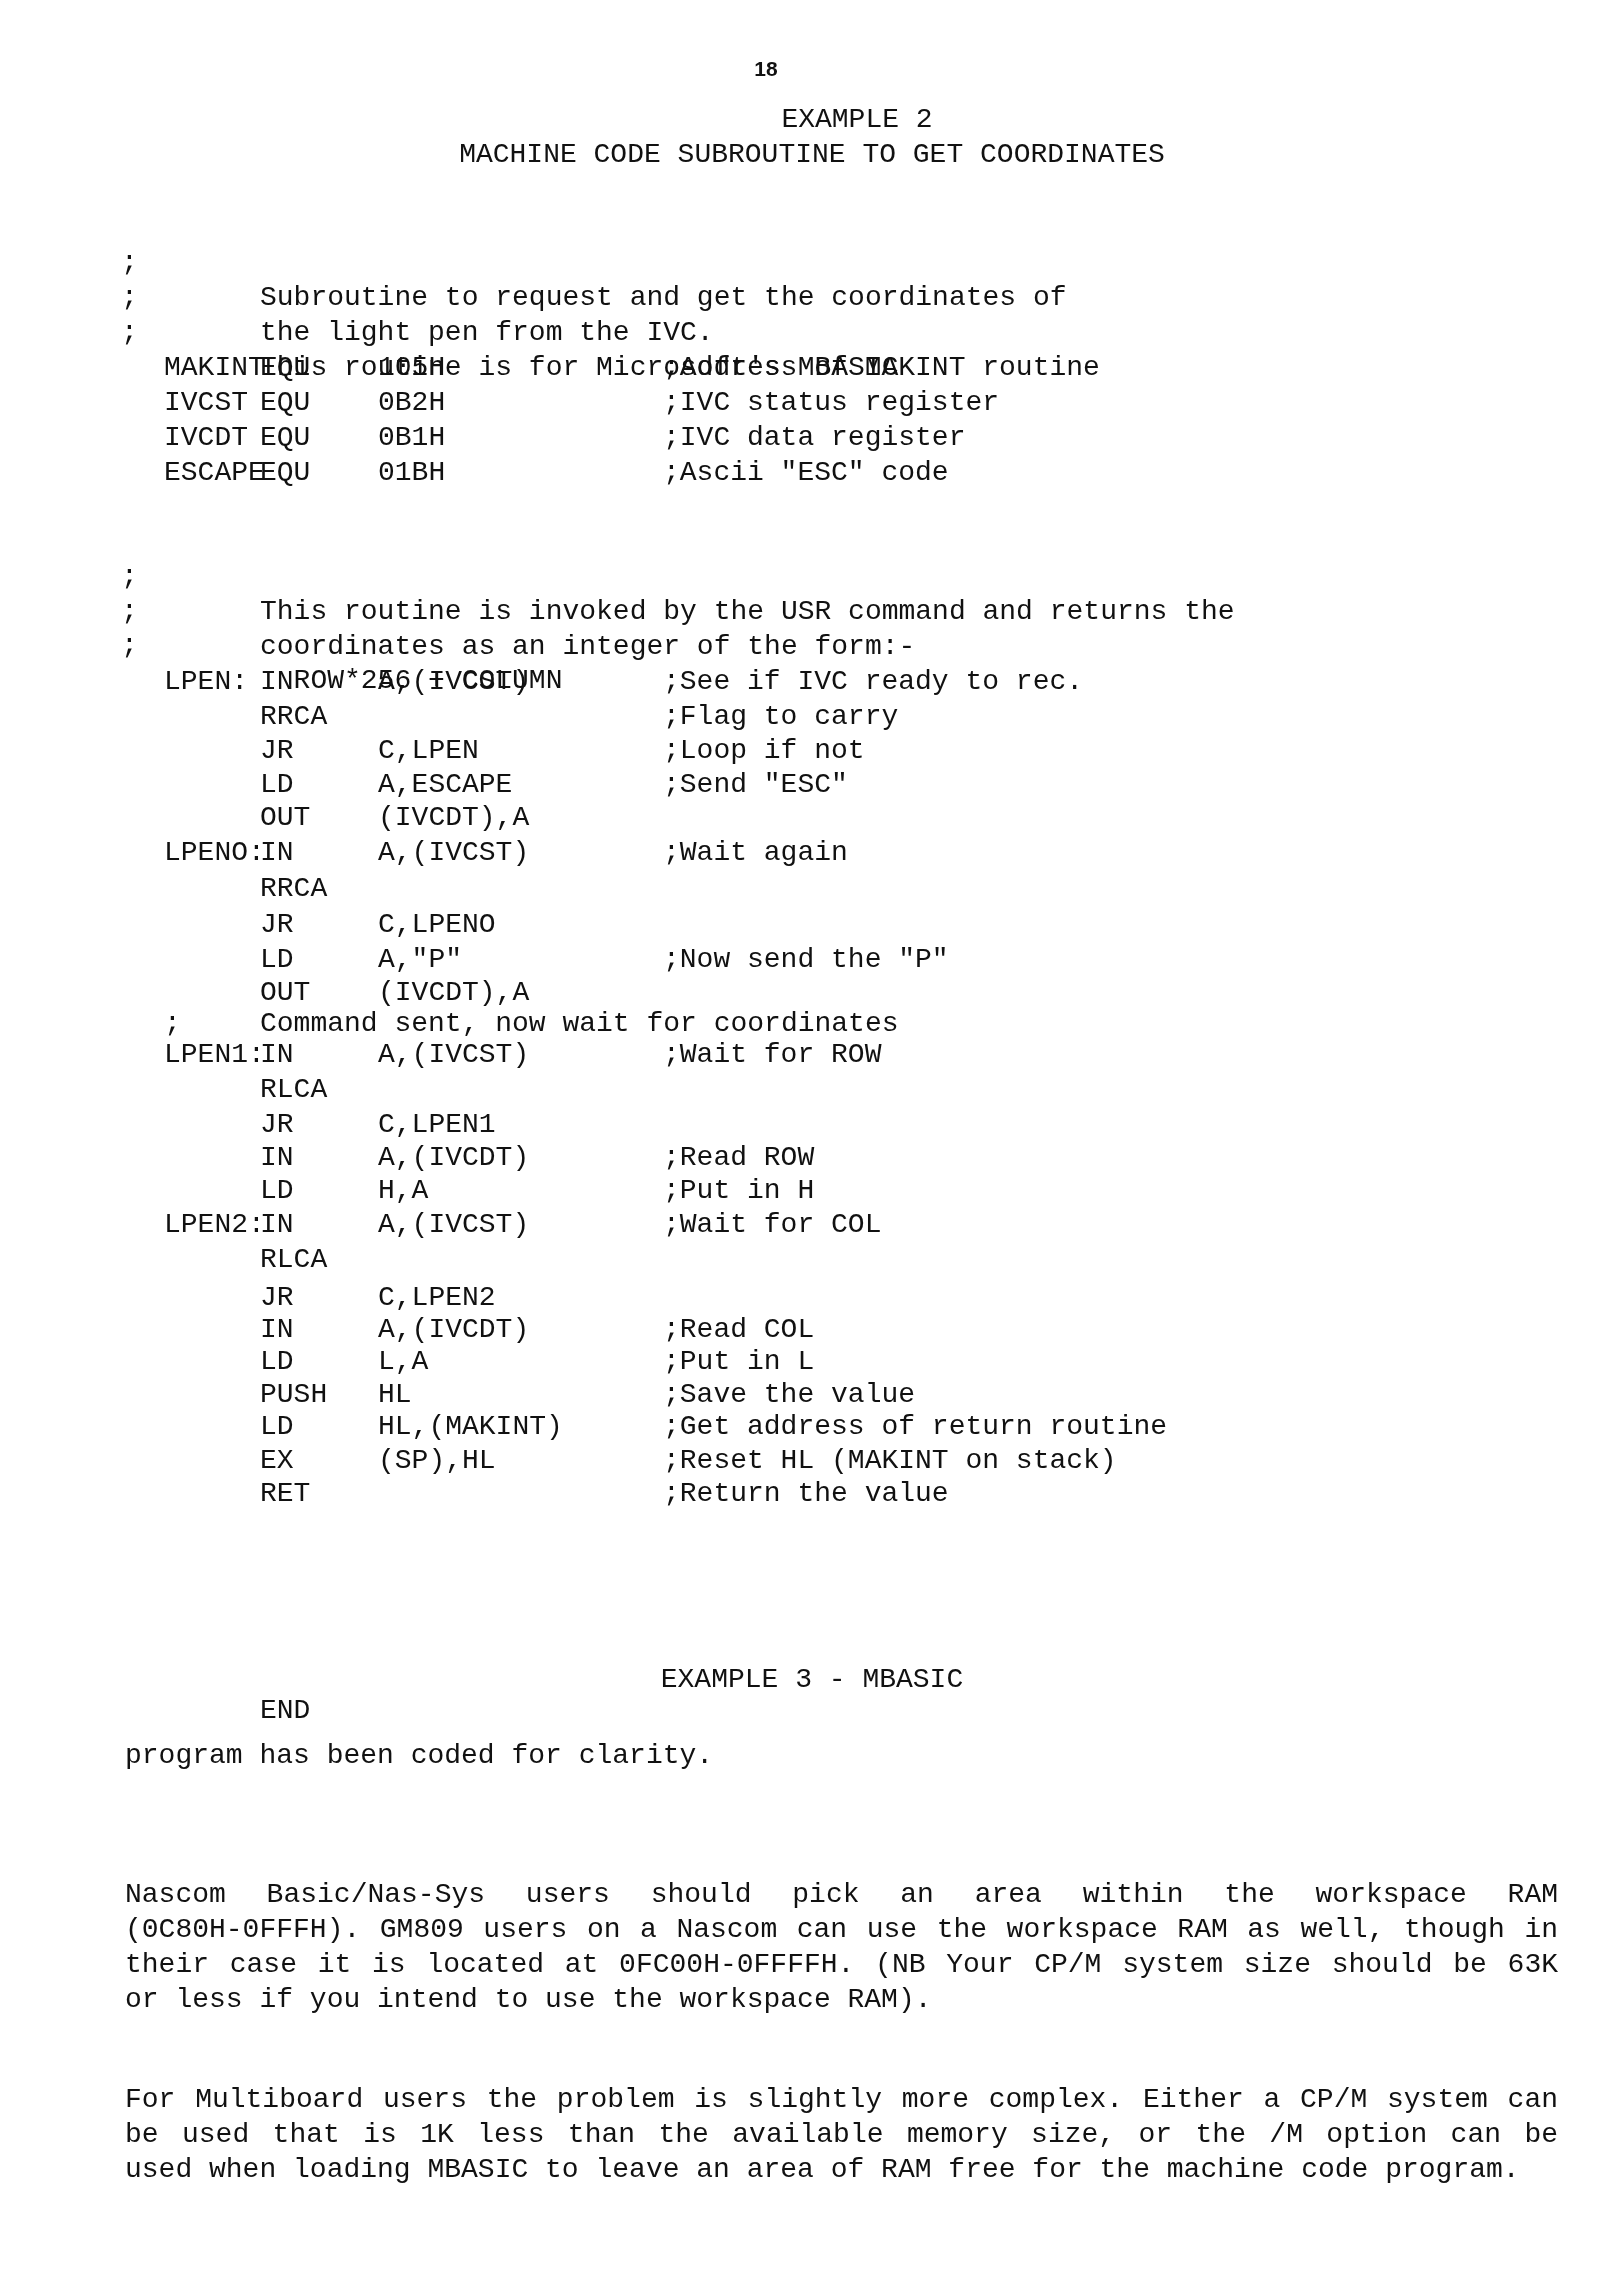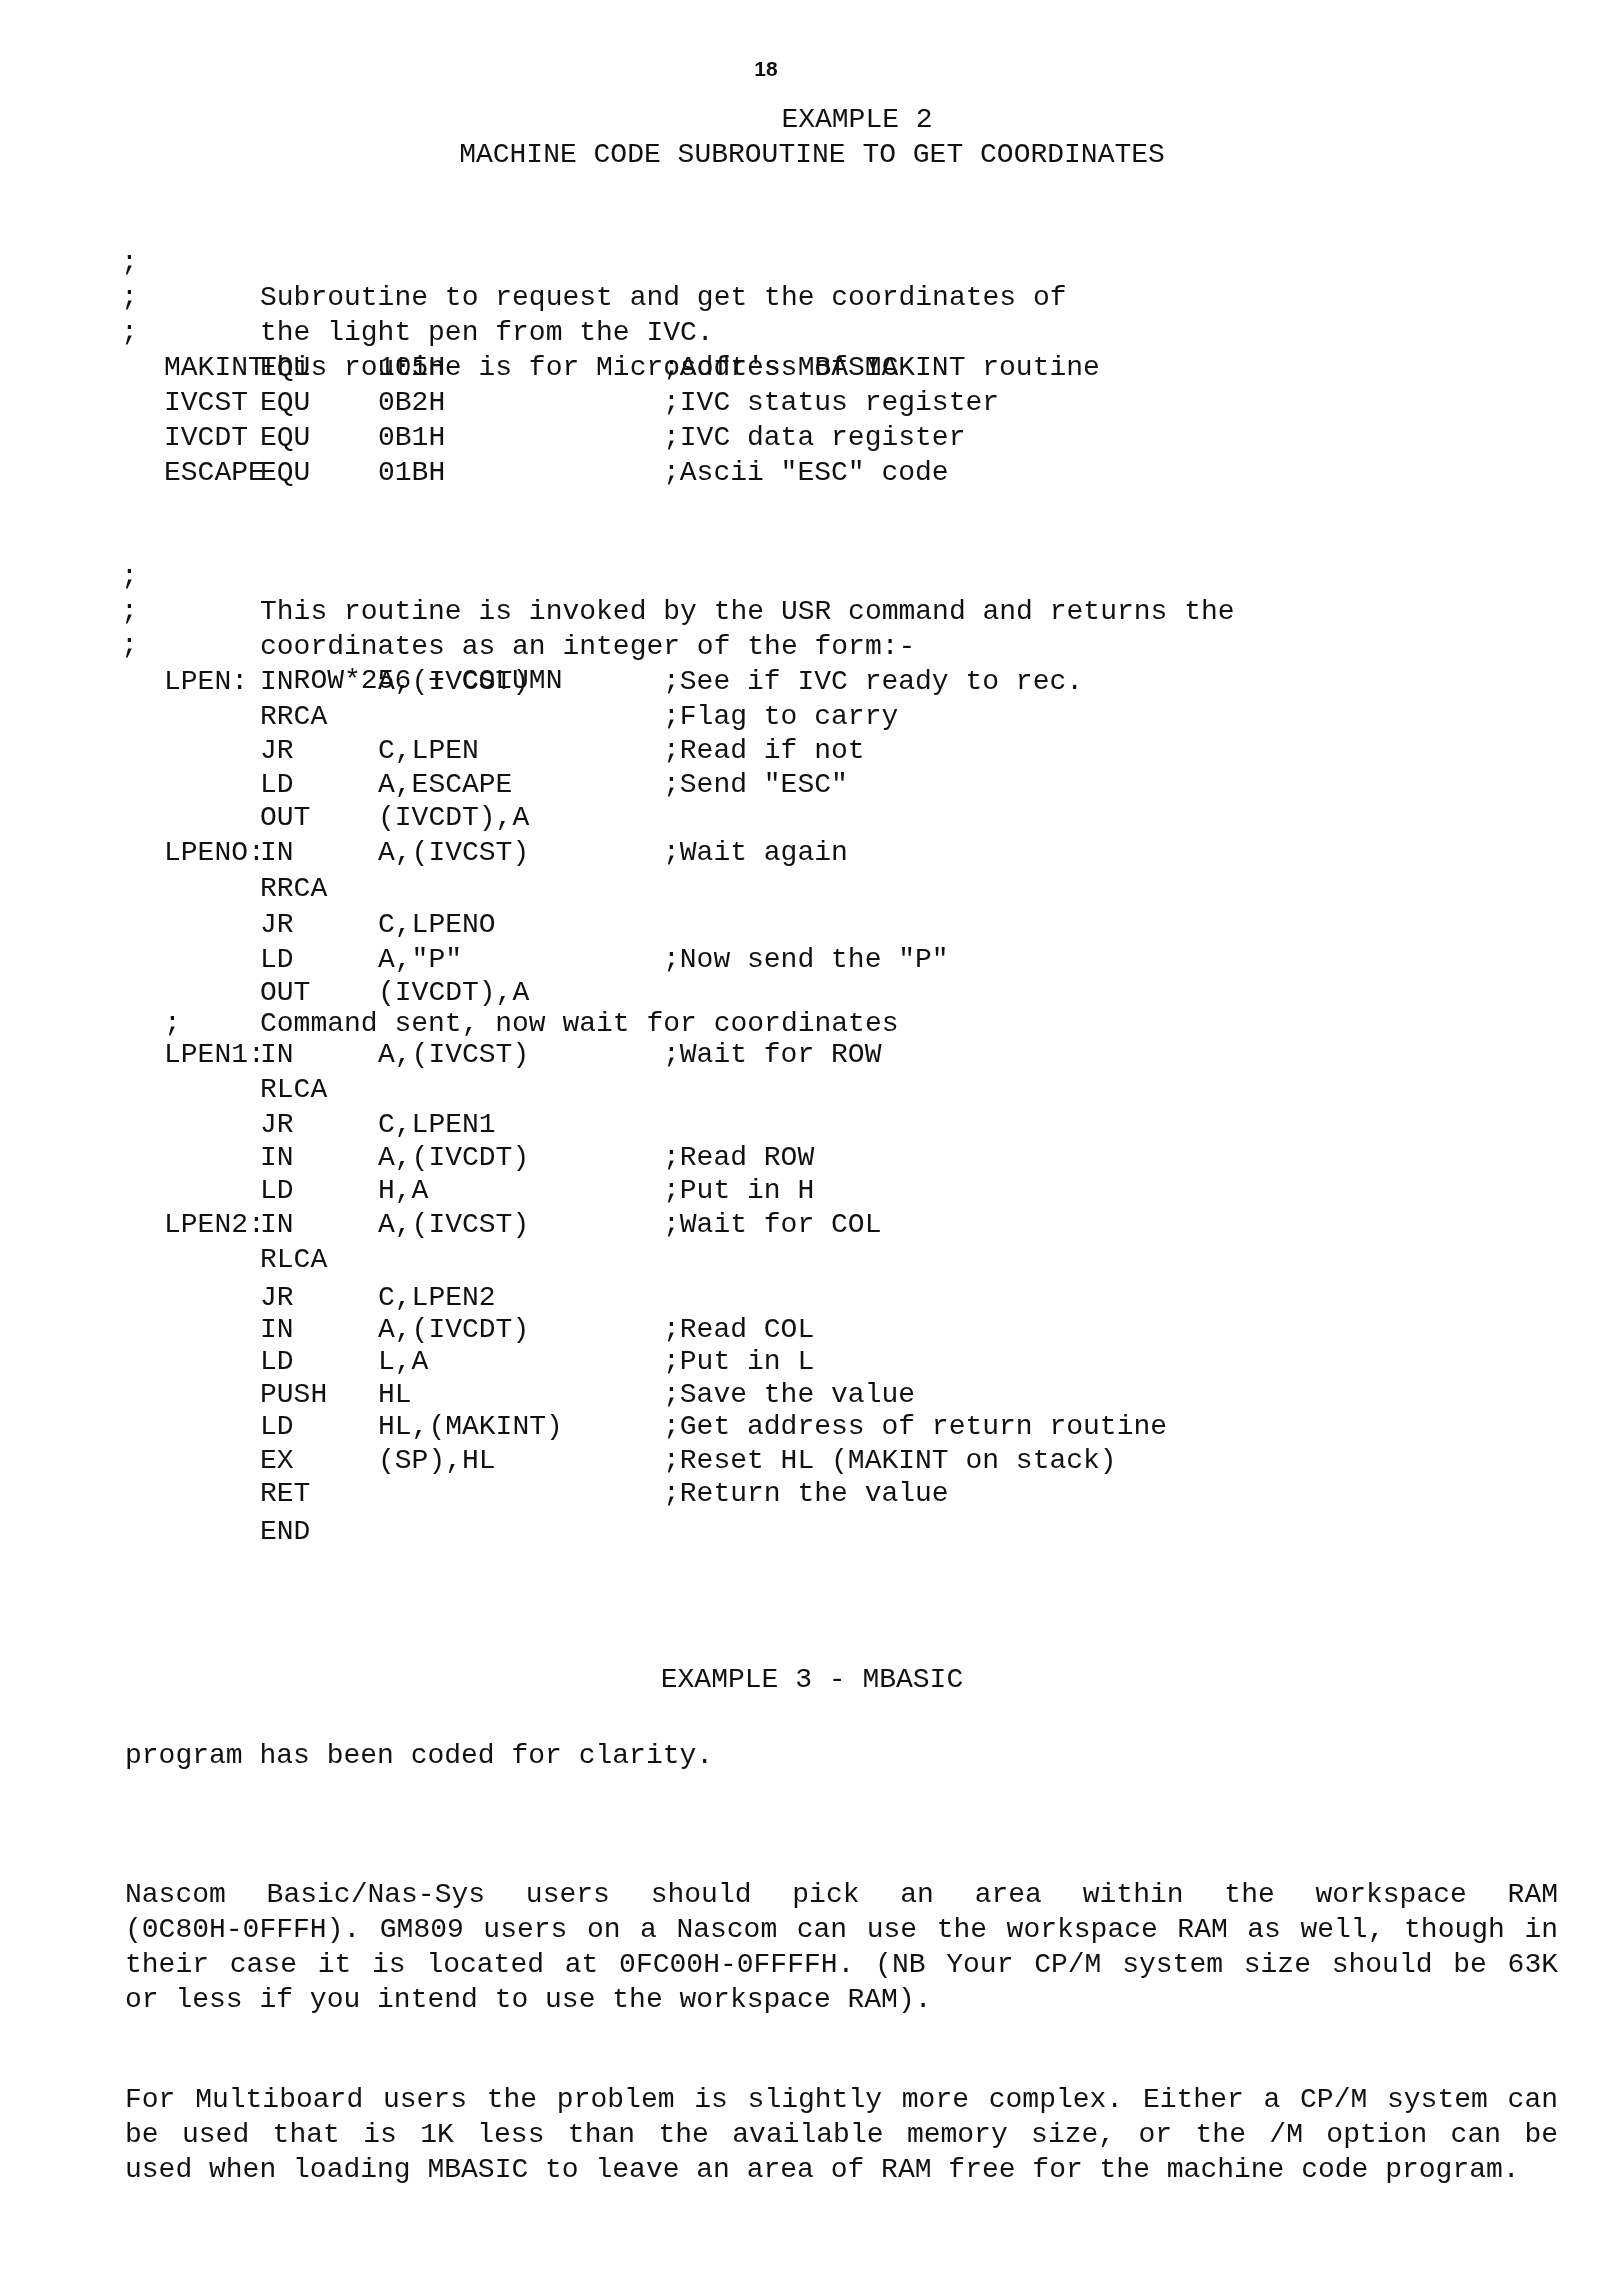--- a/index.html
+++ b/index.html
@@ -61,21 +61,21 @@
   </div>
   <div class="line" style="top:593px;">
     <span class="c-semi">;</span>
     <span class="c-text">  ROW*256 + COLUMN</span>
   </div>
 </div>
 
 <div id="code">
     <div class="line" style="top: 664px;"><span class="c-label">LPEN:</span><span class="c-op">IN</span><span class="c-arg">A,(IVCST)</span><span class="c-cmt">;See if IVC ready to rec.</span></div>
     <div class="line" style="top: 699px;"><span class="c-label"></span><span class="c-op">RRCA</span><span class="c-arg"></span><span class="c-cmt">;Flag to carry</span></div>
-    <div class="line" style="top: 733px;"><span class="c-label"></span><span class="c-op">JR</span><span class="c-arg">C,LPEN</span><span class="c-cmt">;Read if not</span></div>
+    <div class="line" style="top: 733px;"><span class="c-label"></span><span class="c-op">JR</span><span class="c-arg">C,LPEN</span><span class="c-cmt">;Loop if not</span></div>
     <div class="line" style="top: 767px;"><span class="c-label"></span><span class="c-op">LD</span><span class="c-arg">A,ESCAPE</span><span class="c-cmt">;Send "ESC"</span></div>
     <div class="line" style="top: 800px;"><span class="c-label"></span><span class="c-op">OUT</span><span class="c-arg">(IVCDT),A</span><span class="c-cmt"></span></div>
     <div class="line" style="top: 835px;"><span class="c-label">LPENO:</span><span class="c-op">IN</span><span class="c-arg">A,(IVCST)</span><span class="c-cmt">;Wait again</span></div>
     <div class="line" style="top: 871px;"><span class="c-label"></span><span class="c-op">RRCA</span><span class="c-arg"></span><span class="c-cmt"></span></div>
     <div class="line" style="top: 907px;"><span class="c-label"></span><span class="c-op">JR</span><span class="c-arg">C,LPENO</span><span class="c-cmt"></span></div>
     <div class="line" style="top: 942px;"><span class="c-label"></span><span class="c-op">LD</span><span class="c-arg">A,"P"</span><span class="c-cmt">;Now send the "P"</span></div>
     <div class="line" style="top: 975px;"><span class="c-label"></span><span class="c-op">OUT</span><span class="c-arg">(IVCDT),A</span><span class="c-cmt"></span></div>
     <div class="line" style="top: 1006px;"><span class="c-label">;</span><span class="c-op">Command sent, now wait for coordinates</span><span class="c-arg"></span><span class="c-cmt"></span></div>
     <div class="line" style="top: 1037px;"><span class="c-label">LPEN1:</span><span class="c-op">IN</span><span class="c-arg">A,(IVCST)</span><span class="c-cmt">;Wait for ROW</span></div>
     <div class="line" style="top: 1072px;"><span class="c-label"></span><span class="c-op">RLCA</span><span class="c-arg"></span><span class="c-cmt"></span></div>
@@ -86,21 +86,21 @@
     <div class="line" style="top: 1242px;"><span class="c-label"></span><span class="c-op">RLCA</span><span class="c-arg"></span><span class="c-cmt"></span></div>
     <div class="line" style="top: 1280px;"><span class="c-label"></span><span class="c-op">JR</span><span class="c-arg">C,LPEN2</span><span class="c-cmt"></span></div>
     <div class="line" style="top: 1312px;"><span class="c-label"></span><span class="c-op">IN</span><span class="c-arg">A,(IVCDT)</span><span class="c-cmt">;Read COL</span></div>
     <div class="line" style="top: 1344px;"><span class="c-label"></span><span class="c-op">LD</span><span class="c-arg">L,A</span><span class="c-cmt">;Put in L</span></div>
     <div class="line" style="top: 1377px;"><span class="c-label"></span><span class="c-op">PUSH</span><span class="c-arg">HL</span><span class="c-cmt">;Save the value</span></div>
     <div class="line" style="top: 1409px;"><span class="c-label"></span><span class="c-op">LD</span><span class="c-arg">HL,(MAKINT)</span><span class="c-cmt">;Get address of return routine</span></div>
     <div class="line" style="top: 1443px;"><span class="c-label"></span><span class="c-op">EX</span><span class="c-arg">(SP),HL</span><span class="c-cmt">;Reset HL (MAKINT on stack)</span></div>
     <div class="line" style="top: 1476px;"><span class="c-label"></span><span class="c-op">RET</span><span class="c-arg"></span><span class="c-cmt">;Return the value</span></div>
   </div>
 
-<div class="line" style="top:1479px;">
+<div class="line" style="top:1658px;">
   <span class="c-op">END</span>
 </div>
 
 <div class="title" style="top:1664px;">EXAMPLE 3 - MBASIC</div>
 
 <div id="paras">
     <div class="para" style="top: 1738px;">
       <span class="pl last">program has been coded for clarity.</span>
     </div>
     <div class="para" style="top: 1877px;">

